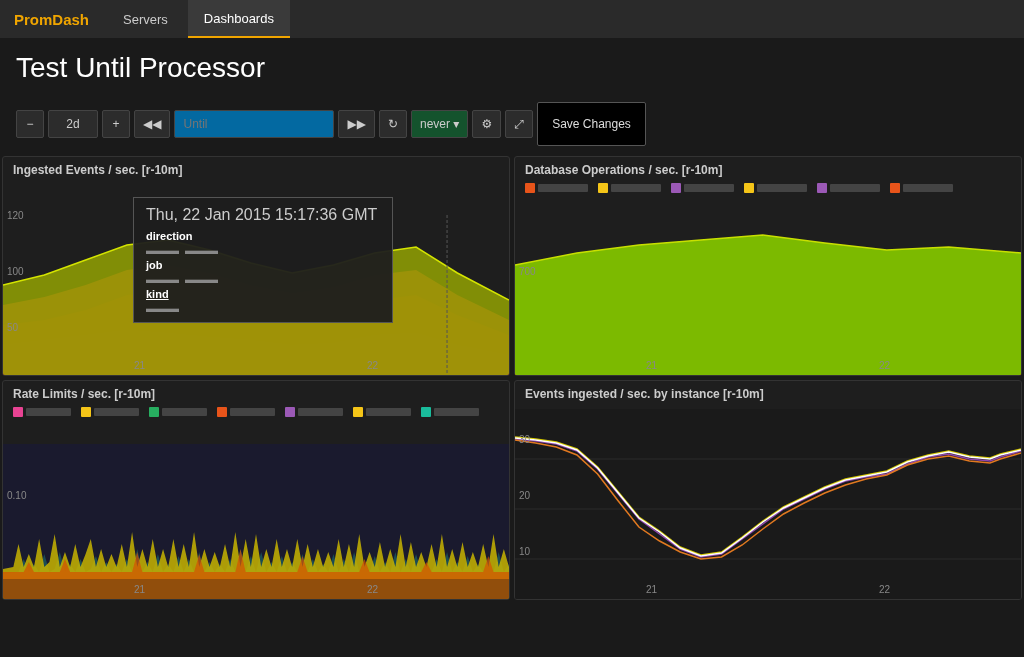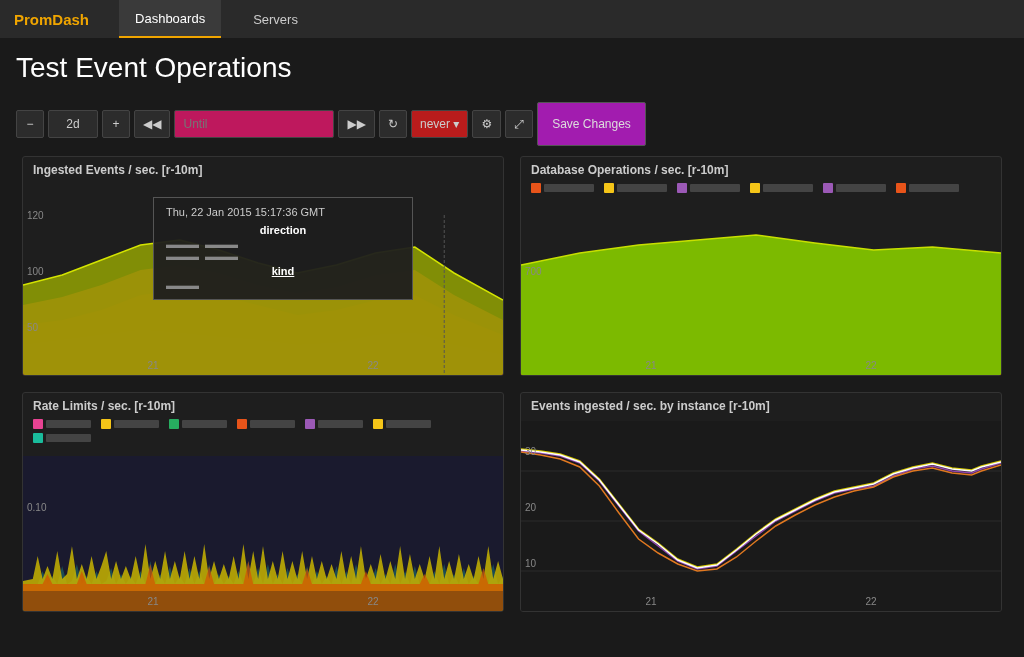--- a/index.html
+++ b/index.html
@@ -13,21 +13,21 @@
       overflow: hidden;
     }
 
     
     .navbar {
       background: #2a2a2a;
       display: flex;
       align-items: center;
       height: 38px;
       padding: 0 10px;
-      gap: 16px;
+      gap: 4px;
     }
     .nav-brand {
       color: #f0a500;
       font-weight: bold;
       font-size: 15px;
       padding: 0 14px 0 4px;
     }
     .nav-item {
       color: #ccc;
       padding: 0 16px;
@@ -80,60 +80,60 @@
       border: 1px solid #444;
       color: #ccc;
       height: 28px;
       padding: 0 8px;
       border-radius: 2px;
       font-size: 12px;
       width: 50px;
       text-align: center;
     }
     .tb-until {
-      background: #be185d;
+      background: #0369a1;
       border: 1px solid #444;
       color: #ccc;
       height: 28px;
       padding: 0 8px;
       border-radius: 2px;
       font-size: 12px;
       width: 160px;
     }
     .tb-save {
-      background: #a21caf;
+      background: #000000;
       border: 1px solid #555;
       color: #ddd;
       height: 44px;
       padding: 14px 14px;
       border-radius: 2px;
       cursor: pointer;
       font-size: 12px;
     }
     .tb-dropdown {
-      background: #b91c1c;
+      background: #14532d;
       border: 1px solid #444;
       color: #ccc;
       height: 28px;
       padding: 0 8px;
       border-radius: 2px;
       font-size: 12px;
       display: flex;
       align-items: center;
       gap: 4px;
       cursor: pointer;
     }
 
     
     .dash-grid {
       display: grid;
       grid-template-columns: 1fr 1fr;
       grid-template-rows: 220px 220px;
-      gap: 16px;
-      padding: 0 22px 10px;
+      gap: 4px;
+      padding: 0 2px 10px;
     }
     .panel {
       background: #1e1e1e;
       border: 1px solid #333;
       border-radius: 3px;
       position: relative;
       overflow: hidden;
     }
     .panel-title {
       color: #ccc;
@@ -183,21 +183,21 @@
       border: 1px solid #555;
       padding: 8px 12px;
       font-size: 11px;
       color: #ccc;
       z-index: 100;
       min-width: 260px;
     }
     .tooltip-title {
       color: #ccc;
       margin-bottom: 6px;
-      font-size: 11px;
+      font-size: 16px;
     }
     .tooltip-row {
       display: flex;
       gap: 8px;
       margin-bottom: 3px;
       font-size: 11px;
     }
     .tooltip-key { color: #aaa; }
     .tooltip-val { color: #fff; font-weight: bold; }
     .tooltip-row-label {
@@ -244,26 +244,26 @@
     .y-label {
       font-size: 10px;
       color: #888;
     }
   </style>
 </head>
 <body>
 
 <div class="navbar">
   <div class="nav-brand">PromDash</div>
+  <div class="nav-item">Servers</div>
   <div class="nav-item active">Dashboards</div>
-  <div class="nav-item">Servers</div>
 </div>
 
 <div class="page-header">
-  <div class="page-title">Test Event Operations</div>
+  <div class="page-title">Test Until Processor</div>
 </div>
 
 <div class="toolbar">
   <button class="tb-btn">−</button>
   <input class="tb-input" type="text" value="2d" style="">
   <button class="tb-btn">+</button>
   <button class="tb-btn">◀◀</button>
   <input class="tb-until" type="text" placeholder="Until" style="">
   <button class="tb-btn">▶▶</button>
   <button class="tb-btn">↻</button>
@@ -275,26 +275,27 @@
   <button class="tb-save">Save Changes</button>
 </div>
 
 <div class="dash-grid">
 
   <div class="panel">
     <div class="panel-title">Ingested Events / sec. [r-10m]</div>
 
     <div class="tooltip-box">
       <div class="tooltip-title">Thu, 22 Jan 2015 15:17:36 GMT</div>
-      <div style="margin-top:4px;text-align:center;">
+      <div style="margin-top:4px;">
         <div class="tooltip-row-label">direction</div>
         <div class="tooltip-sub">
           <span>▬▬▬</span>
           <span>▬▬▬</span>
         </div>
+        <div class="tooltip-row-label" style="margin-top:3px;">job</div>
         <div class="tooltip-sub">
           <span>▬▬▬</span>
           <span>▬▬▬</span>
         </div>
         <div class="tooltip-row-label" style="margin-top:3px;text-decoration:underline;">kind</div>
         <div class="tooltip-sub">
           <span>▬▬▬</span>
         </div>
       </div>
     </div>

